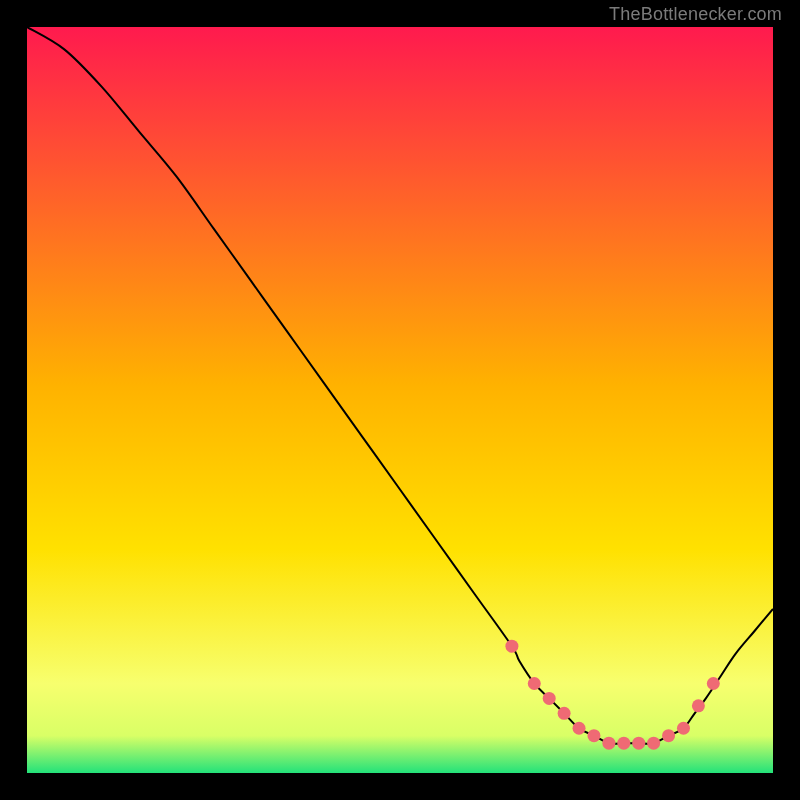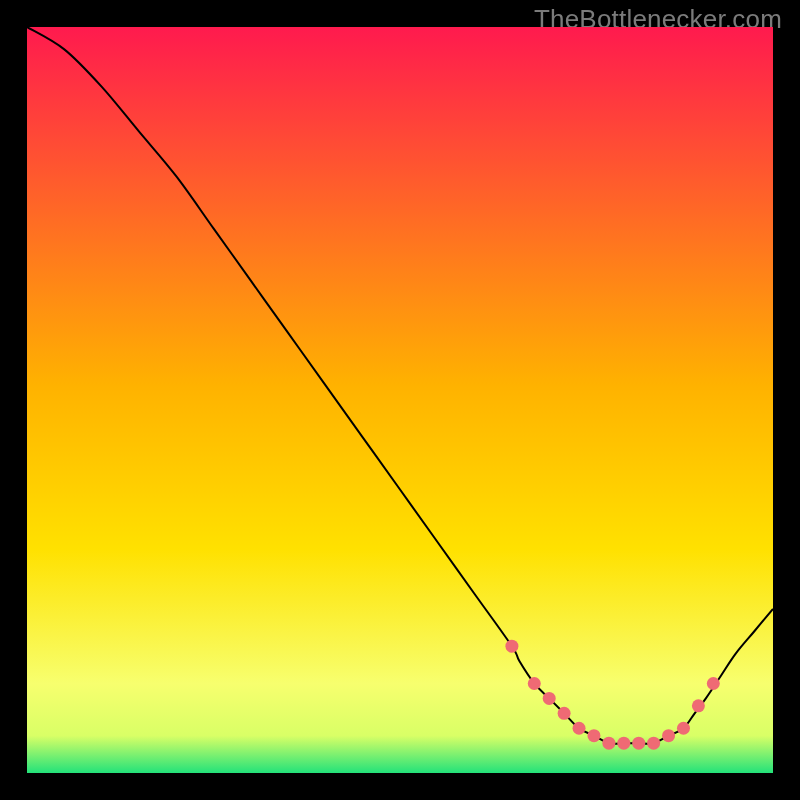--- a/index.html
+++ b/index.html
@@ -15,21 +15,21 @@
     position: relative;
     width: 800px;
     height: 800px;
     box-sizing: border-box;
   }
   .attribution {
     position: absolute;
     top: 4px;
     right: 18px;
     color: #7b7b7b;
-    font-size: 26px;
+    font-size: 18px;
     font-weight: 500;
     letter-spacing: 0.2px;
     user-select: none;
   }
   .plot {
     position: absolute;
     left: 27px;
     top: 27px;
     width: 746px;
     height: 746px;

